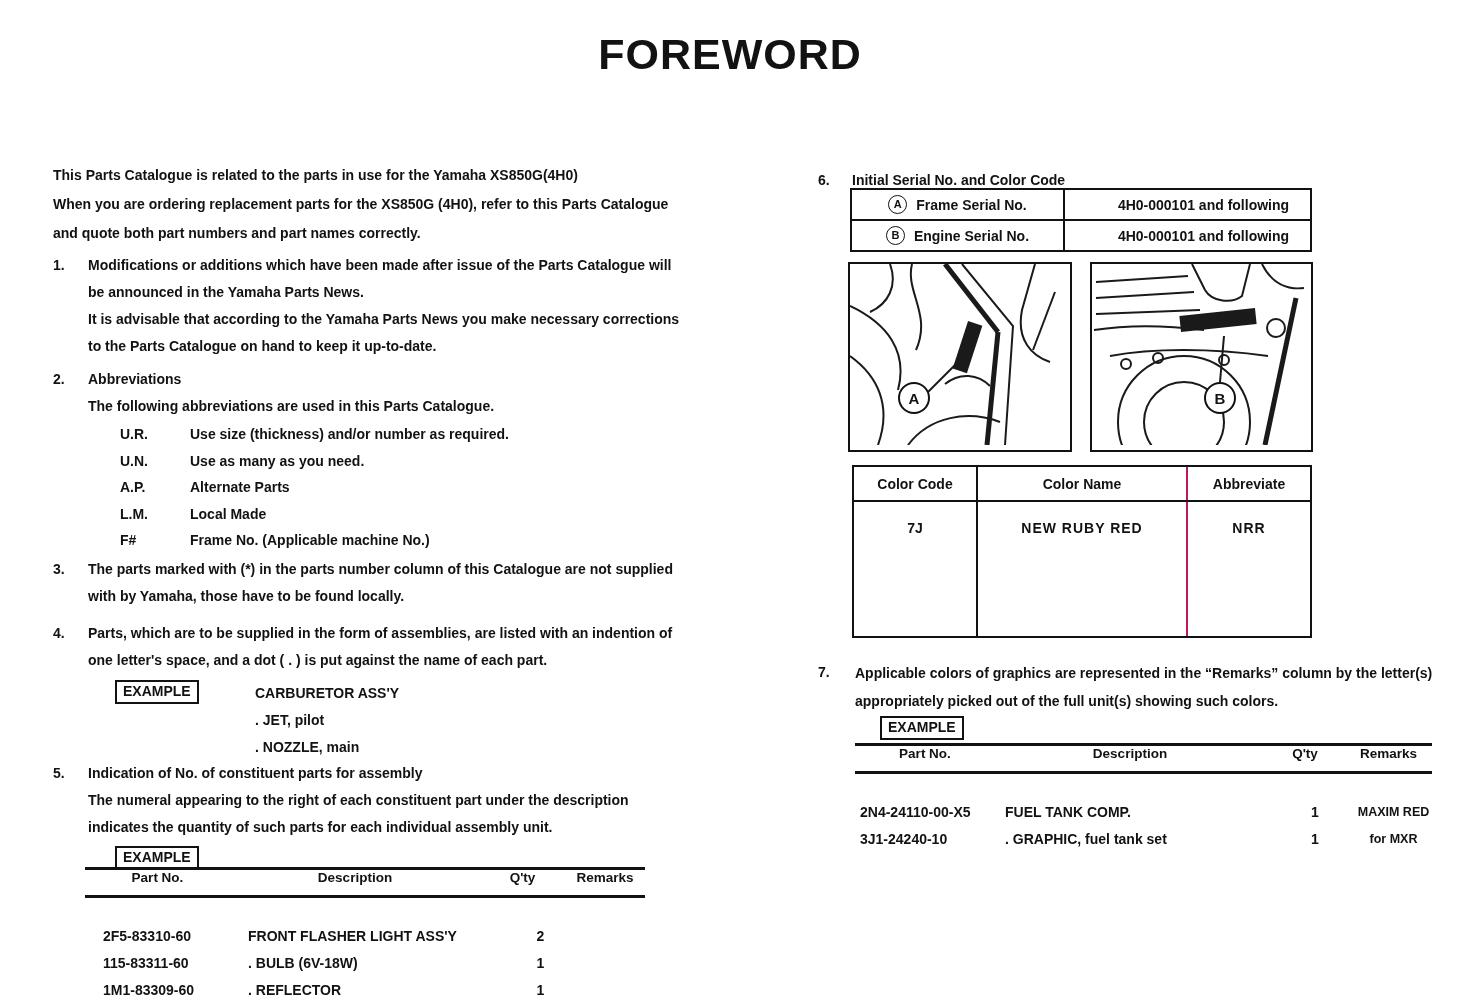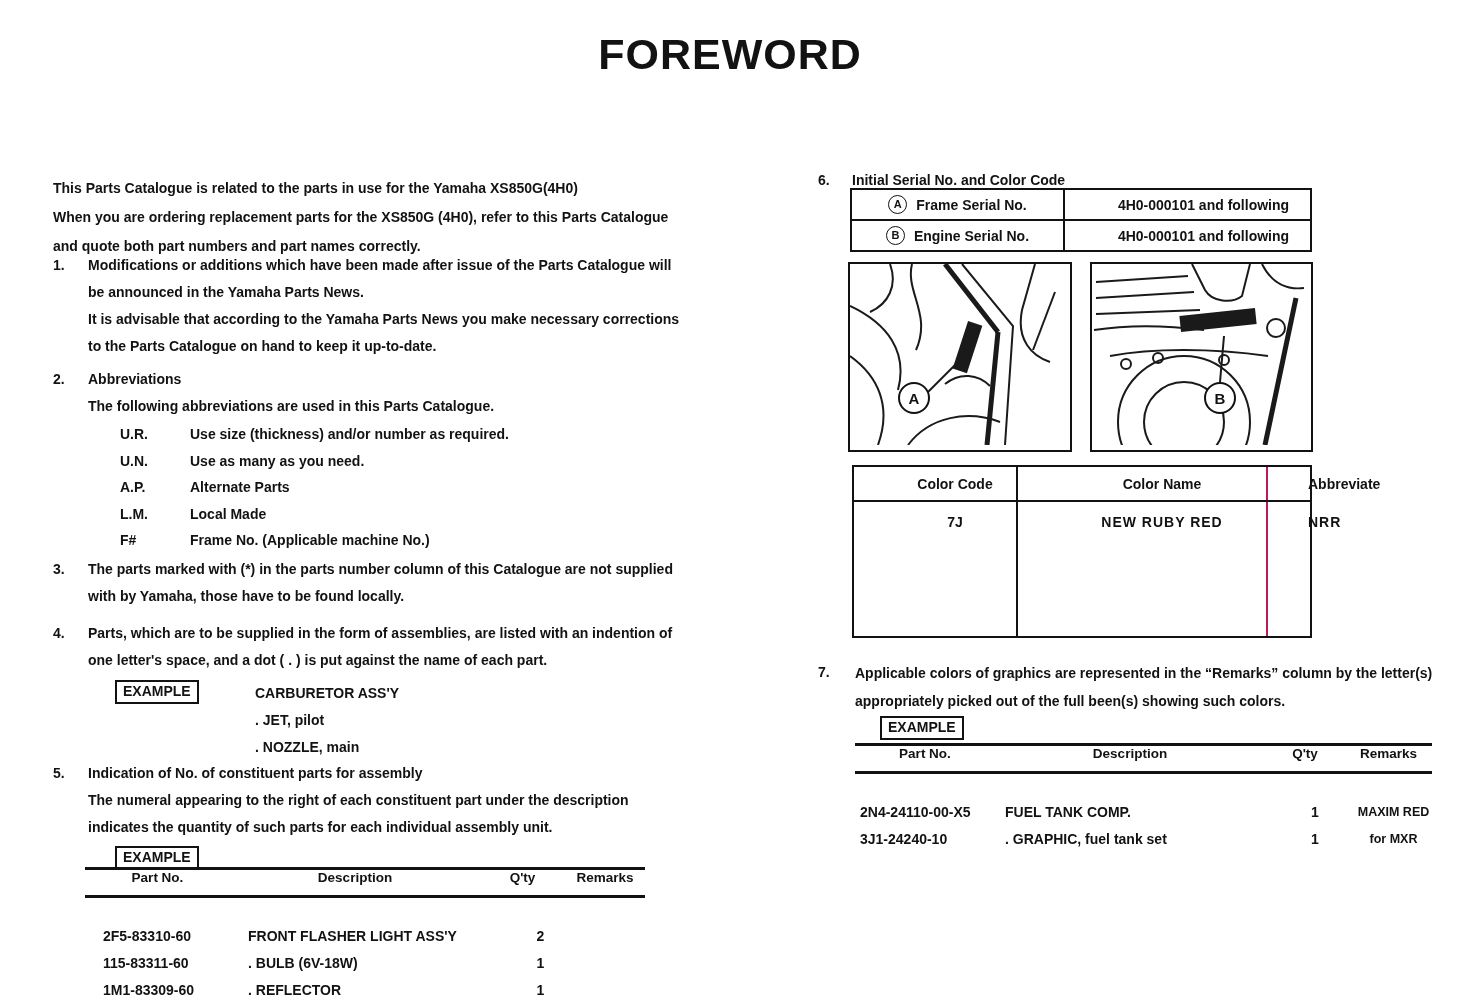--- a/index.html
+++ b/index.html
@@ -73,24 +73,24 @@
     display:inline-flex;align-items:center;justify-content:center;
     width:17px;height:17px;border:1.8px solid #121212;border-radius:50%;
     font-size:11px;line-height:1;
   }
   .color-table{
     position:absolute;left:852px;top:465px;width:456px;height:169px;
     border:2.5px solid #121212;display:flex;flex-direction:column;
   }
   .color-head{display:flex;height:33px;border-bottom:2px solid #121212;font-size:14px;}
   .color-head > div, .color-body > div{
-    display:flex;align-items:center;justify-content:center;margin-left:40px;
+    display:flex;align-items:center;justify-content:center;
   }
   .color-body{display:flex;flex:1;font-size:14px;}
-  .color-body > div{align-items:flex-start;padding-top:12px;}
+  .color-body > div{align-items:flex-start;padding-top:18px;}
   .cc1{flex:0 0 122px;border-right:2px solid #121212;}
   .cc2{flex:0 0 208px;border-right:2px solid #be185d;letter-spacing:1px;}
   .cc3{flex:1;letter-spacing:1px;}
   
   .figure{
     position:absolute;top:262px;height:186px;
     border:2.5px solid #121212;background:#fff;
   }
   .figure svg{display:block;}
   .fig-label{
@@ -101,21 +101,21 @@
   }
   .item7-lines .line{line-height:28px;}
 </style>
 </head>
 <body>
 
 <div class="page">
 
   <div class="title">FOREWORD</div>
 
-  <div class="abs intro" style="left:53px;top:174px;">
+  <div class="abs intro" style="left:53px;top:161px;">
     <div class="line">This Parts Catalogue is related to the parts in use for the Yamaha XS850G(4H0)</div>
     <div class="line">When you are ordering replacement parts for the XS850G (4H0), refer to this Parts Catalogue</div>
     <div class="line">and quote both part numbers and part names correctly.</div>
   </div>
 
   <div class="abs item" style="left:53px;top:252px;">
     <div class="num">1.</div>
     <div class="body">
       <div class="line">Modifications or additions which have been made after issue of the Parts Catalogue will</div>
       <div class="line">be announced in the Yamaha Parts News.</div>
@@ -300,21 +300,21 @@
       <div class="cc1">7J</div>
       <div class="cc2">NEW RUBY RED</div>
       <div class="cc3">NRR</div>
     </div>
   </div>
 
   <div class="abs item item7-lines" style="left:818px;top:659px;">
     <div class="num" style="width:37px;flex-basis:37px;">7.</div>
     <div class="body">
       <div class="line">Applicable colors of graphics are represented in the “Remarks” column by the letter(s)</div>
-      <div class="line">appropriately picked out of the full been(s) showing such colors.</div>
+      <div class="line">appropriately picked out of the full unit(s) showing such colors.</div>
     </div>
   </div>
 
   <div class="abs" style="left:880px;top:716px;">
     <span class="example-box">EXAMPLE</span>
   </div>
 
   <div class="ruled-table t7" style="left:855px;top:743px;width:577px;">
     <div class="thead">
       <div class="c-part">Part No.</div>

